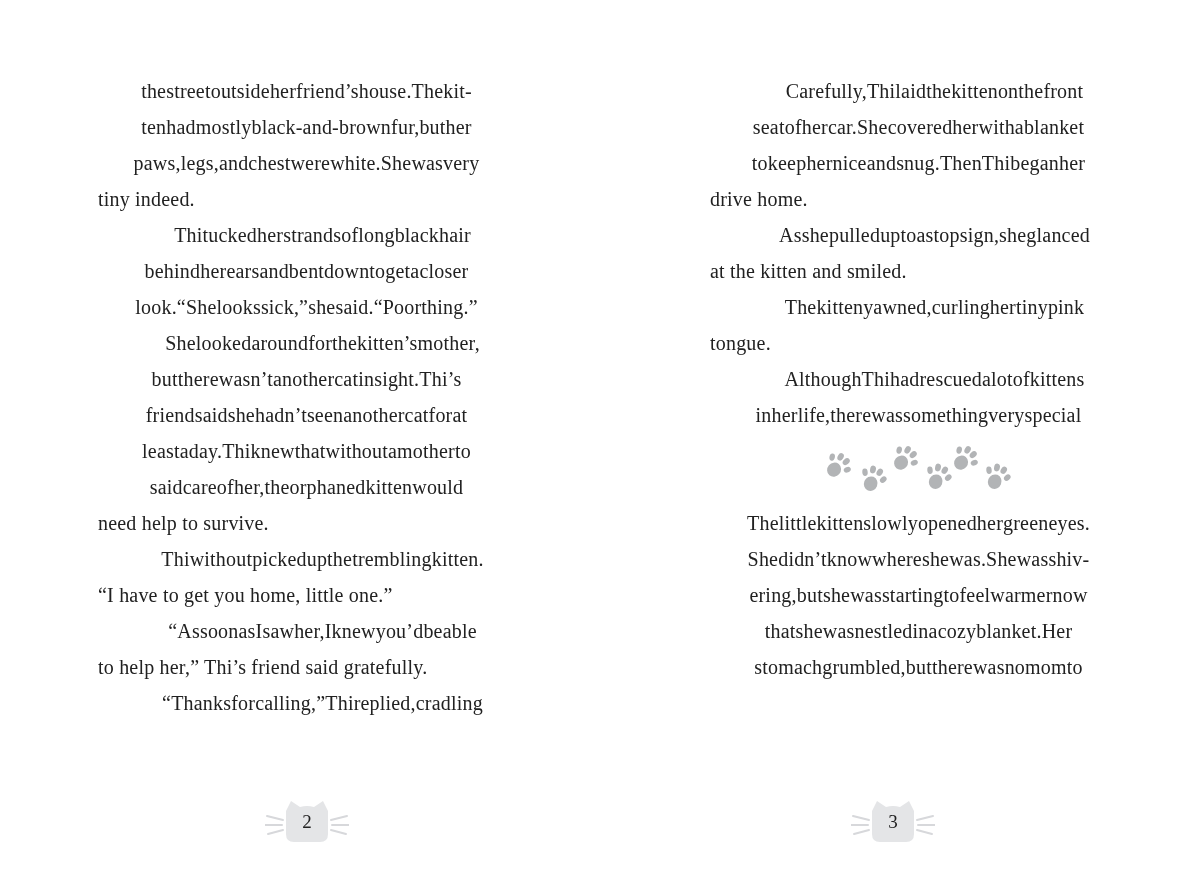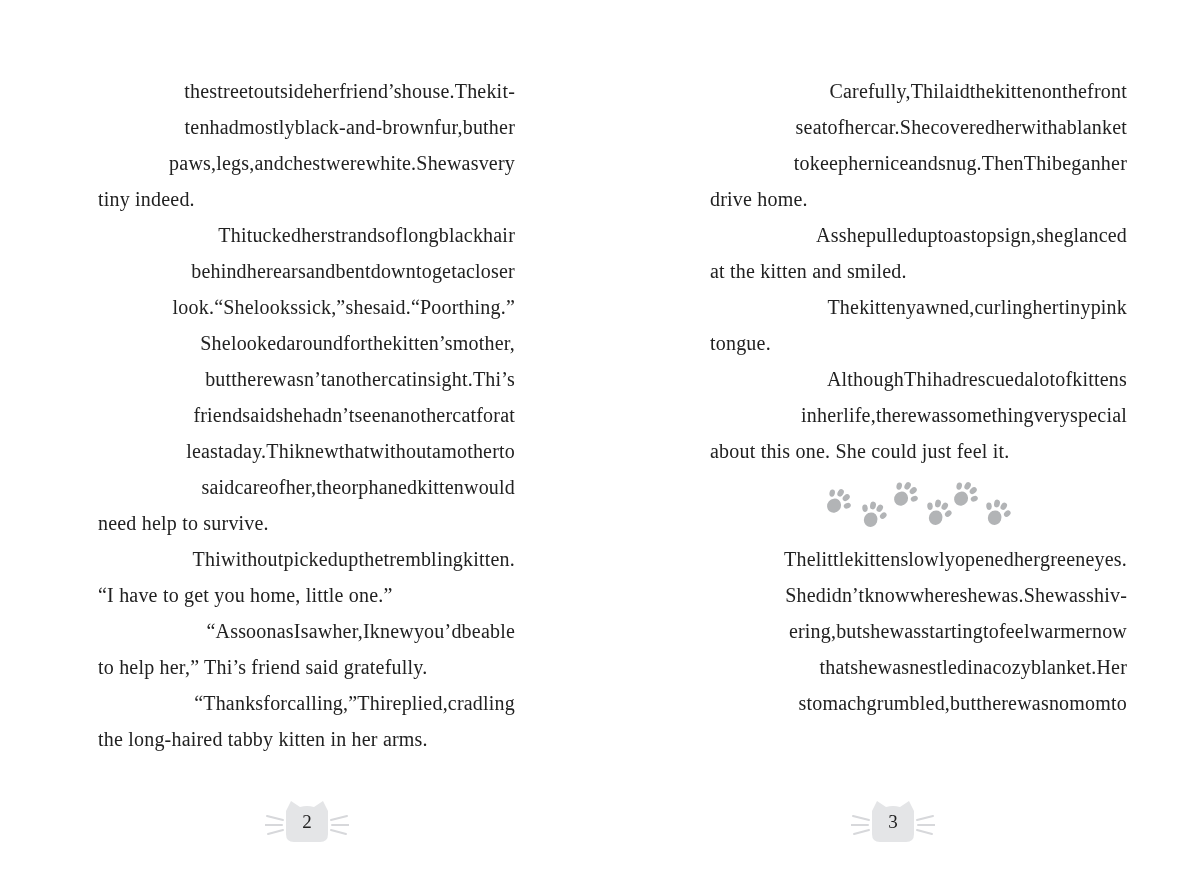--- a/index.html
+++ b/index.html
@@ -22,21 +22,21 @@
 
   .line {
     height: 36px;
     line-height: 36px;
     font-size: 20px;
     white-space: nowrap;
     letter-spacing: 0.2px;
   }
   .line.justify {
     display: flex;
-    justify-content: flex-end;
+    justify-content: center;
   }
   .line.indent { padding-left: 32px; }
 
   .paw-separator {
     position: relative;
     height: 72px;
     width: 100%;
   }
   .paw {
     position: absolute;
@@ -214,21 +214,20 @@
     </div>
     <div class="line">to help her,” Thi’s friend said gratefully.</div>
     <div class="line justify indent">
       <span>“Thanks</span>
       <span>for</span>
       <span>calling,”</span>
       <span>Thi</span>
       <span>replied,</span>
       <span>cradling</span>
     </div>
-    <div class="line">the long-haired tabby kitten in her arms.</div>
   </div>
 
 <div class="page-column right">
   <div>
       <div class="line justify indent">
         <span>Carefully,</span>
         <span>Thi</span>
         <span>laid</span>
         <span>the</span>
         <span>kitten</span>
@@ -297,21 +296,20 @@
       <div class="line justify">
         <span>in</span>
         <span>her</span>
         <span>life,</span>
         <span>there</span>
         <span>was</span>
         <span>something</span>
         <span>very</span>
         <span>special</span>
       </div>
-      <div class="line">about this one. She could just feel it.</div>
     </div>
   <div class="paw-separator">
       <span class="paw">
         <svg width="30" height="30" viewBox="0 0 32 32">
           <g fill="#b2b4b6">
             <ellipse cx="16" cy="22.5" rx="7.2" ry="7.8"></ellipse>
             <ellipse cx="5.8" cy="13.5" rx="2.9" ry="3.9" transform="rotate(-28 5.8 13.5)"></ellipse>
             <ellipse cx="12.6" cy="7.6" rx="3.1" ry="4.2" transform="rotate(-10 12.6 7.6)"></ellipse>
             <ellipse cx="20.4" cy="7.6" rx="3.1" ry="4.2" transform="rotate(10 20.4 7.6)"></ellipse>
             <ellipse cx="26.8" cy="13.5" rx="2.9" ry="3.9" transform="rotate(28 26.8 13.5)"></ellipse>

